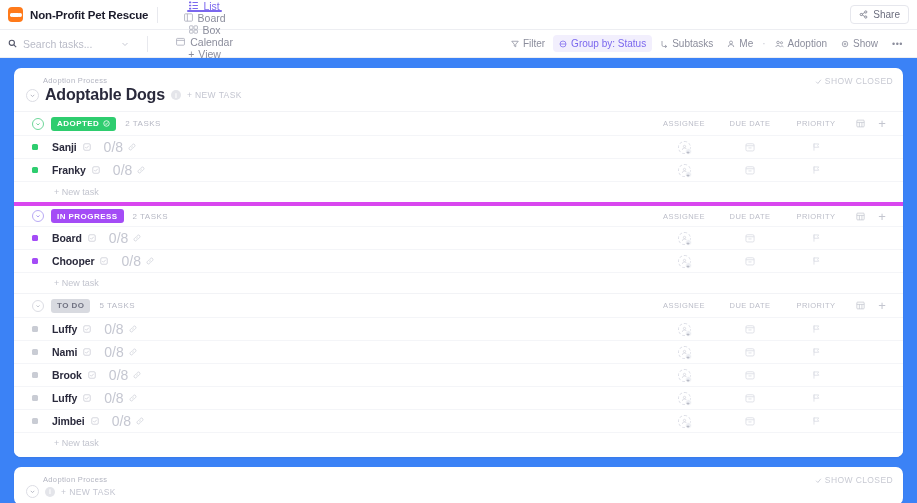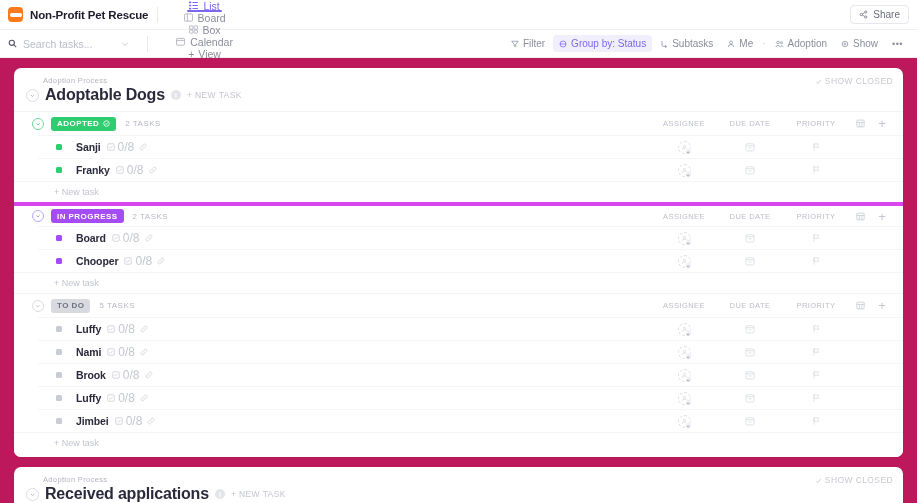--- a/index.html
+++ b/index.html
@@ -3,21 +3,21 @@
 <meta charset="utf-8">
 <style>
   * { box-sizing: border-box; margin: 0; padding: 0; }
   html, body {
     width: 917px; height: 503px;
     background: #f1f2f6;
     font-family: "Liberation Sans", sans-serif;
     -webkit-font-smoothing: antialiased;
     overflow: hidden;
   }
-  .app { width: 917px; height: 503px; position: relative; background: #be185d; }
+  .app { width: 917px; height: 503px; position: relative; background: #3b82f6; }
 
   
   .topbar {
     height: 30px; background: #ffffff; display: flex; align-items: center;
     padding: 0 8px; border-bottom: 1px solid #edeef2;
   }
   .logo {
     width: 15px; height: 15px; border-radius: 4px; background: #ff7a1a;
     display: flex; align-items: center; justify-content: center; flex: 0 0 auto;
   }
@@ -124,25 +124,25 @@
   }
   .c-assignee { width: 66px; }
   .c-due { width: 66px; }
   .c-pri { width: 66px; }
   .c-icon { width: 22px; display:flex; align-items:center; justify-content:center; color:#c3c5cf; cursor:pointer;}
   .c-plus { width: 22px; display:flex; align-items:center; justify-content:center; color:#c3c5cf; font-size:13px; cursor:pointer;}
 
   
   .taskrow {
     display: flex; align-items: center; height: 23px; padding: 0 10px 0 18px;
-    border-top: 1px solid #f4f5f8; background: #fff; margin-left: 24px;
+    border-top: 1px solid #f4f5f8; background: #fff;
   }
   .statsq { width: 6px; height: 6px; border-radius: 1.5px; flex: 0 0 auto; margin-right: 0px; }
   .tname { font-size: 10.5px; color: #2a2a3c; font-weight: bold; margin-left: 14px; letter-spacing: -.1px;}
-  .sub { display: flex; align-items: center; gap: 3px; margin-left: 6px; color: #c5c7d1; font-size: 12px; }
+  .sub { display: flex; align-items: center; gap: 13px; margin-left: 6px; color: #c5c7d1; font-size: 14px; }
   .linkic { margin-left: 5px; color: #c9cbd4; display: flex; align-items: center;}
   .cells { margin-left: auto; display: flex; align-items: center; }
   .cell { display: flex; align-items: center; justify-content: center; }
   .avatar {
     width: 13px; height: 13px; border-radius: 50%; border: 1px dashed #dcdee6;
     position: relative; display: flex; align-items: center; justify-content: center; color:#d2d4dc;
     cursor: pointer;
   }
   .avatar .plusbadge {
     position: absolute; right: -2px; bottom: -2px; width: 7px; height: 7px; border-radius: 50%;
@@ -896,21 +896,20 @@
     <div class="card">
       <div class="listhead">
         <div style="flex:1 1 auto;">
           <div class="bc">Adoption Process</div>
           <div class="listtitle-row">
             <div class="chev-circle">
               <svg width="7" height="7" viewBox="0 0 16 16" fill="none" stroke="currentColor" stroke-width="2">
                   <polyline points="4,6.5 8,10.5 12,6.5"></polyline>
                 </svg>
             </div>
-            <div class="listname">Received applications</div>
             <div class="infodot">i</div>
             <div class="newtask-link">+ NEW TASK</div>
           </div>
         </div>
         <div class="showclosed">
           <span>
             <svg width="7" height="7" viewBox="0 0 16 16" fill="none" stroke="currentColor" stroke-width="2">
                 <polyline points="2.5,8.5 6.5,12.5 13.5,4"></polyline>
               </svg>
           </span>

